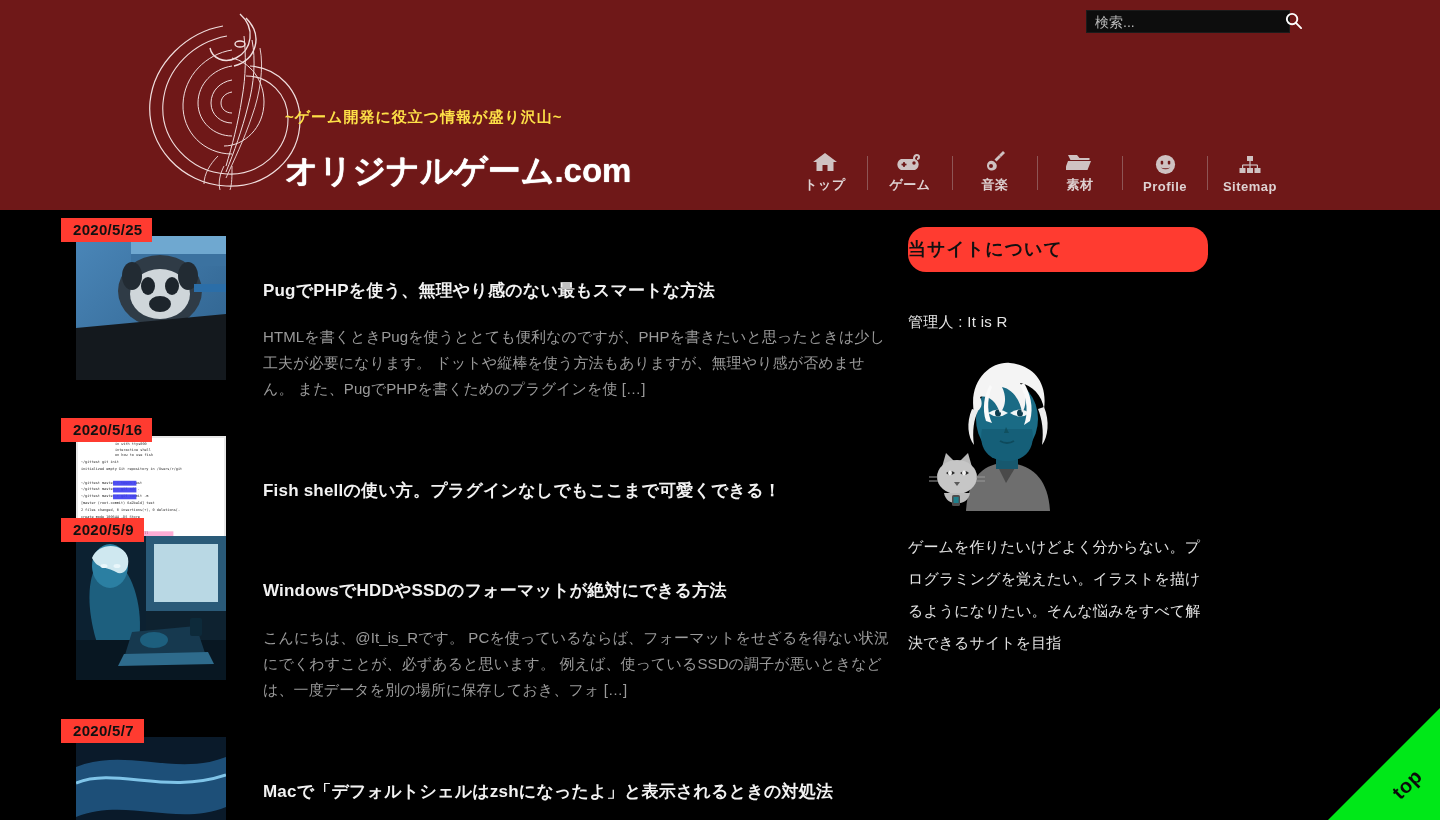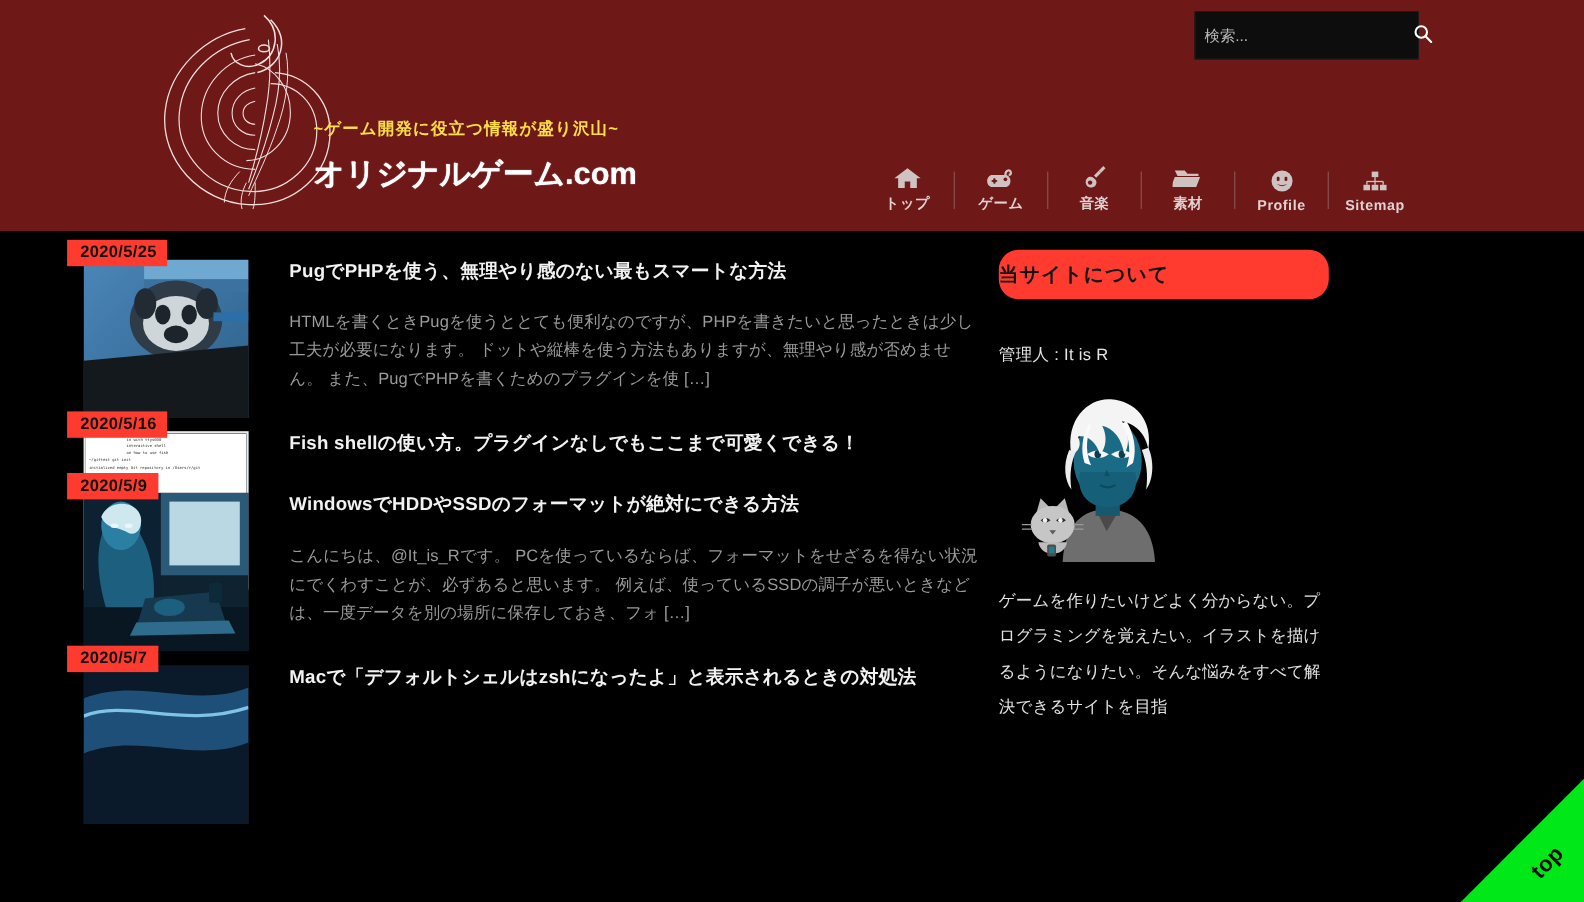--- a/index.html
+++ b/index.html
@@ -26,29 +26,29 @@
   }
   .brand {
     position: absolute; left: 285px; top: 108px;
     width: 420px;
   }
   .brand-tagline {
     color: #fde047; font-size: 15px; letter-spacing: 1px;
     font-weight: 600; white-space: nowrap;
   }
   .brand-name {
-    color: #ffffff; font-size: 28px; font-weight: 900;
-    letter-spacing: 0px; white-space: nowrap; margin-top: 12px;
+    color: #ffffff; font-size: 33px; font-weight: 900;
+    letter-spacing: 0px; white-space: nowrap; margin-top: 22px;
     text-shadow: 0 0 1px #fff;
   }
 
   
   .search-wrap {
     position: absolute; right: 150px; top: 10px;
-    width: 204px; height: 44px;
+    width: 204px; height: 23px;
     background: #0d0d0d;
     display: flex; align-items: center;
     border: 1px solid #1b1b1b;
   }
   .search-input {
     flex: 1; height: 100%;
     background: transparent; border: none; outline: none;
     color: #d8d8d8; font-size: 14px;
     padding: 0 8px;
     font-family: "Liberation Sans", sans-serif;
@@ -121,21 +121,21 @@
   .post-thumb {
     position: absolute;
     left: 15px; top: 6px;
     width: 150px; height: 144px;
     overflow: hidden;
     background: #1b2630;
   }
   .post-thumb.bordered { border: 2px solid #e8e8e8; }
   .post-thumb svg { display: block; width: 100%; height: 100%; }
 
-  .post-main { flex: 1; padding-left: 30px; padding-top: 6px; }
+  .post-main { flex: 1; padding-left: 30px; padding-top: 6px; margin-top: 44px; }
   .post-title {
     color: #f2f2f2; font-size: 17px; font-weight: 700;
     line-height: 1.3; letter-spacing: .2px;
     cursor: pointer;
   }
   .post-excerpt {
     color: #9a9a9a; font-size: 15px; line-height: 1.74;
     margin-top: 22px; letter-spacing: .1px;
   }
 

